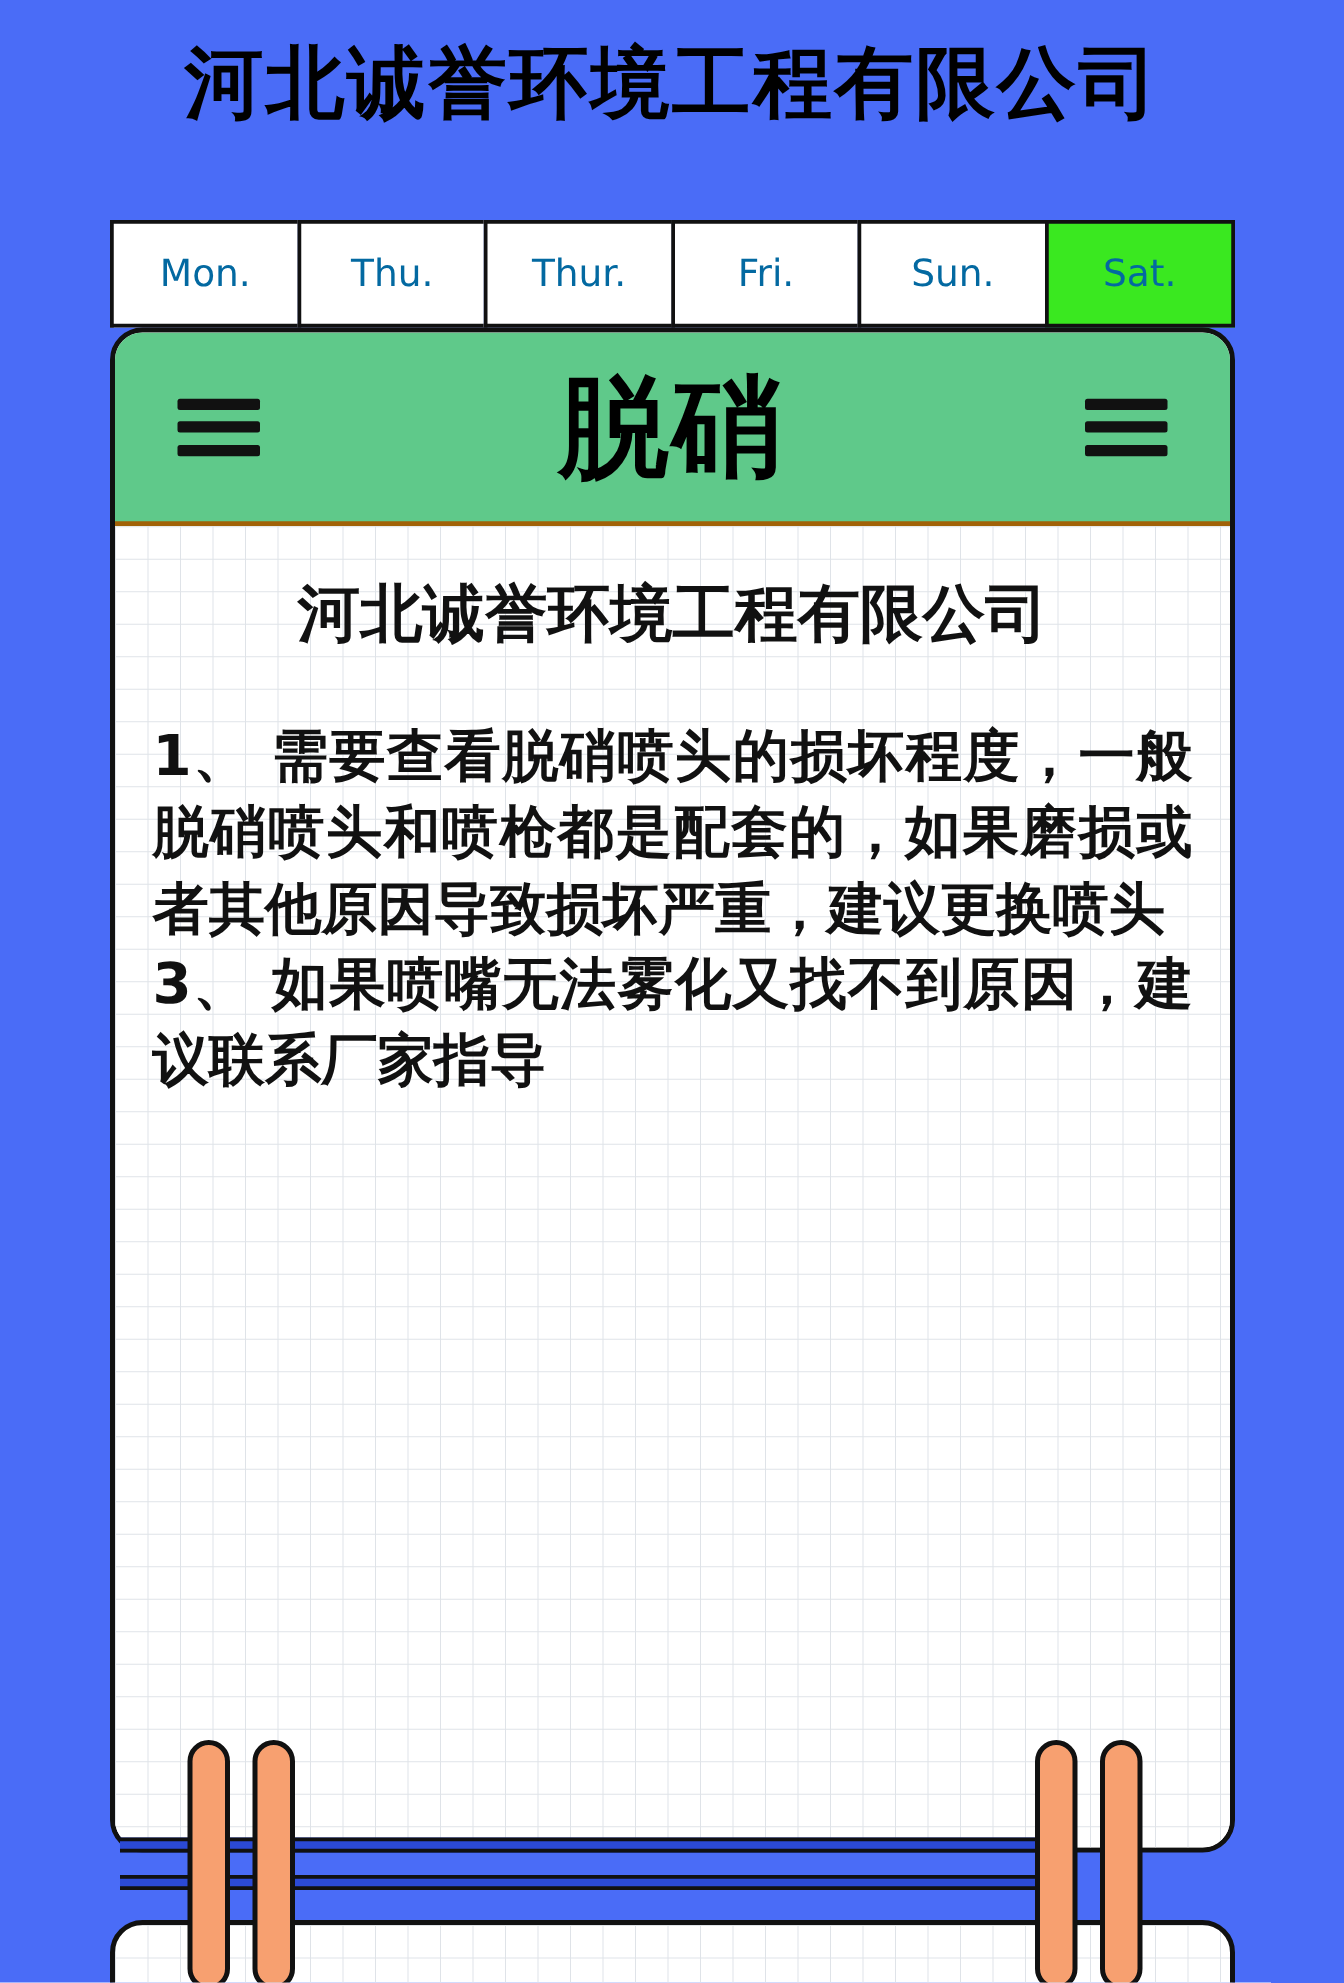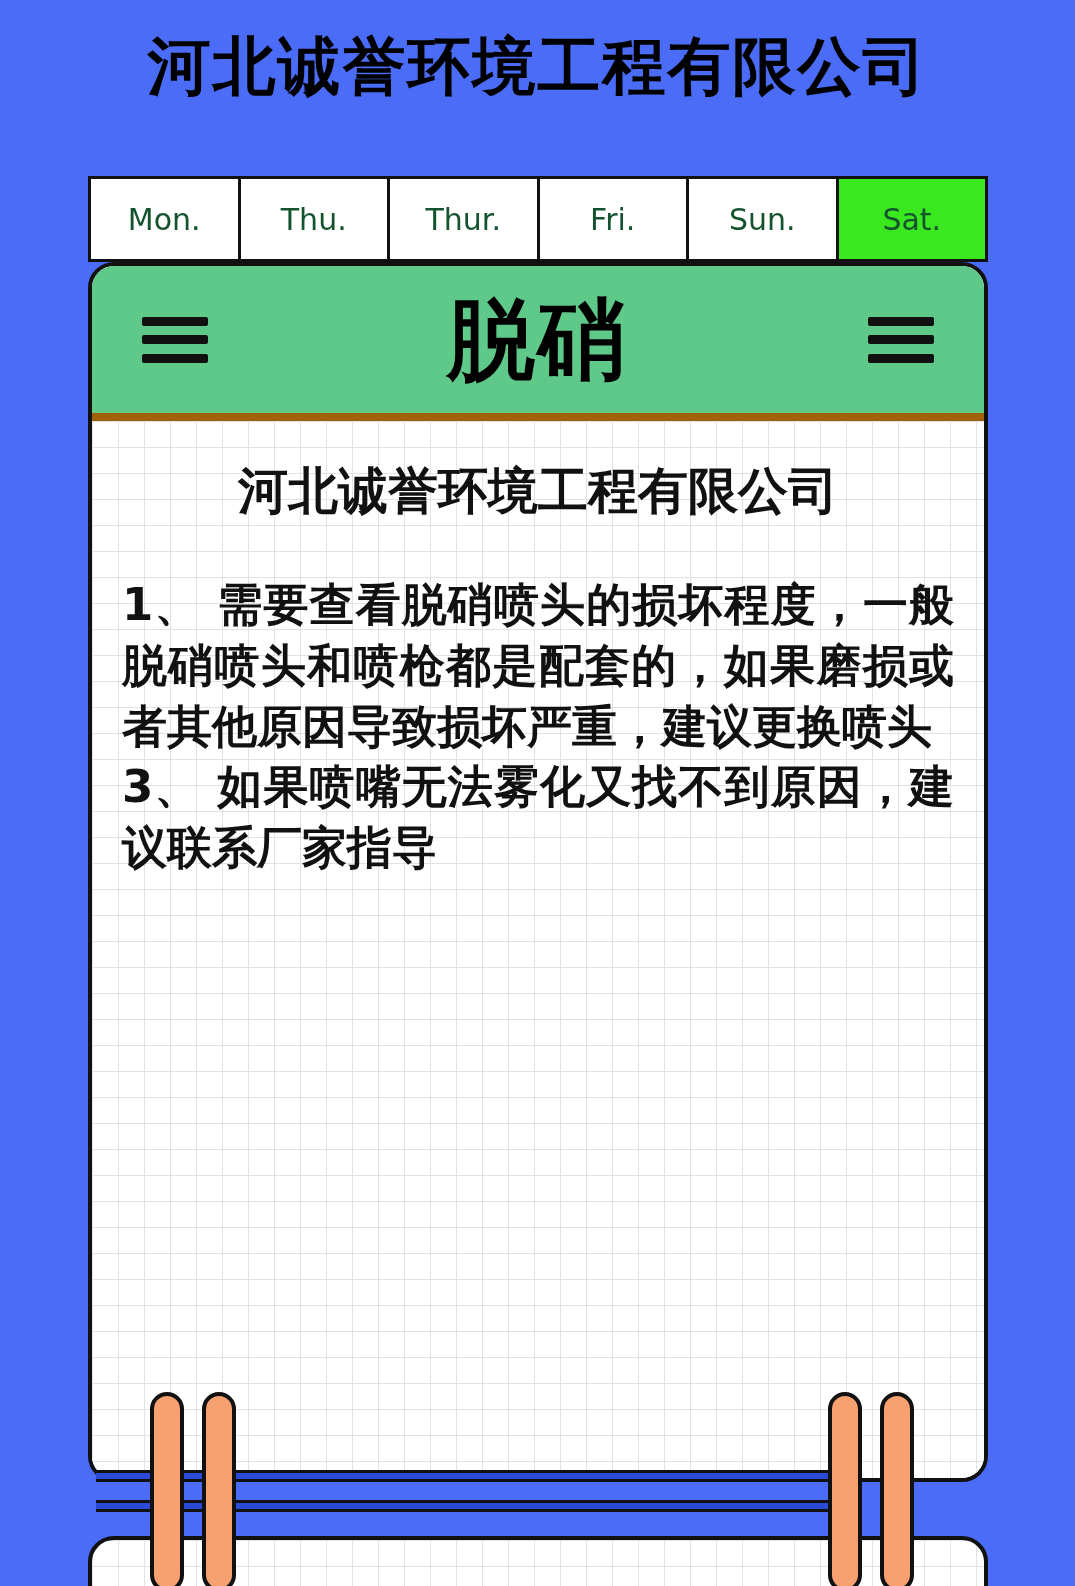--- a/index.html
+++ b/index.html
@@ -44,21 +44,21 @@
   .tab {
     flex: 1 1 0;
     background: #ffffff;
     border: 3px solid #111;
     border-right-width: 0;
     display: flex;
     align-items: center;
     justify-content: center;
     font-family: "DejaVu Sans", sans-serif;
     font-size: 30px;
-    color: #14532d;
+    color: #0369a1;
     box-sizing: border-box;
   }
   .tab:last-child {
     border-right-width: 3px;
   }
   .tab.active {
     background: #3ae820;
   }
 
   
@@ -71,21 +71,21 @@
     border: 4px solid #111;
     border-radius: 26px;
     background: #ffffff;
     box-sizing: border-box;
     overflow: hidden;
   }
   .app-header {
     position: relative;
     height: 155px;
     background: #5fc98a;
-    border-bottom: 8px solid #a16207;
+    border-bottom: 4px solid #a16207;
     display: flex;
     align-items: center;
     justify-content: space-between;
     padding: 0 50px;
     box-sizing: border-box;
   }
   .hamburger {
     width: 66px;
     height: 46px;
     display: flex;

